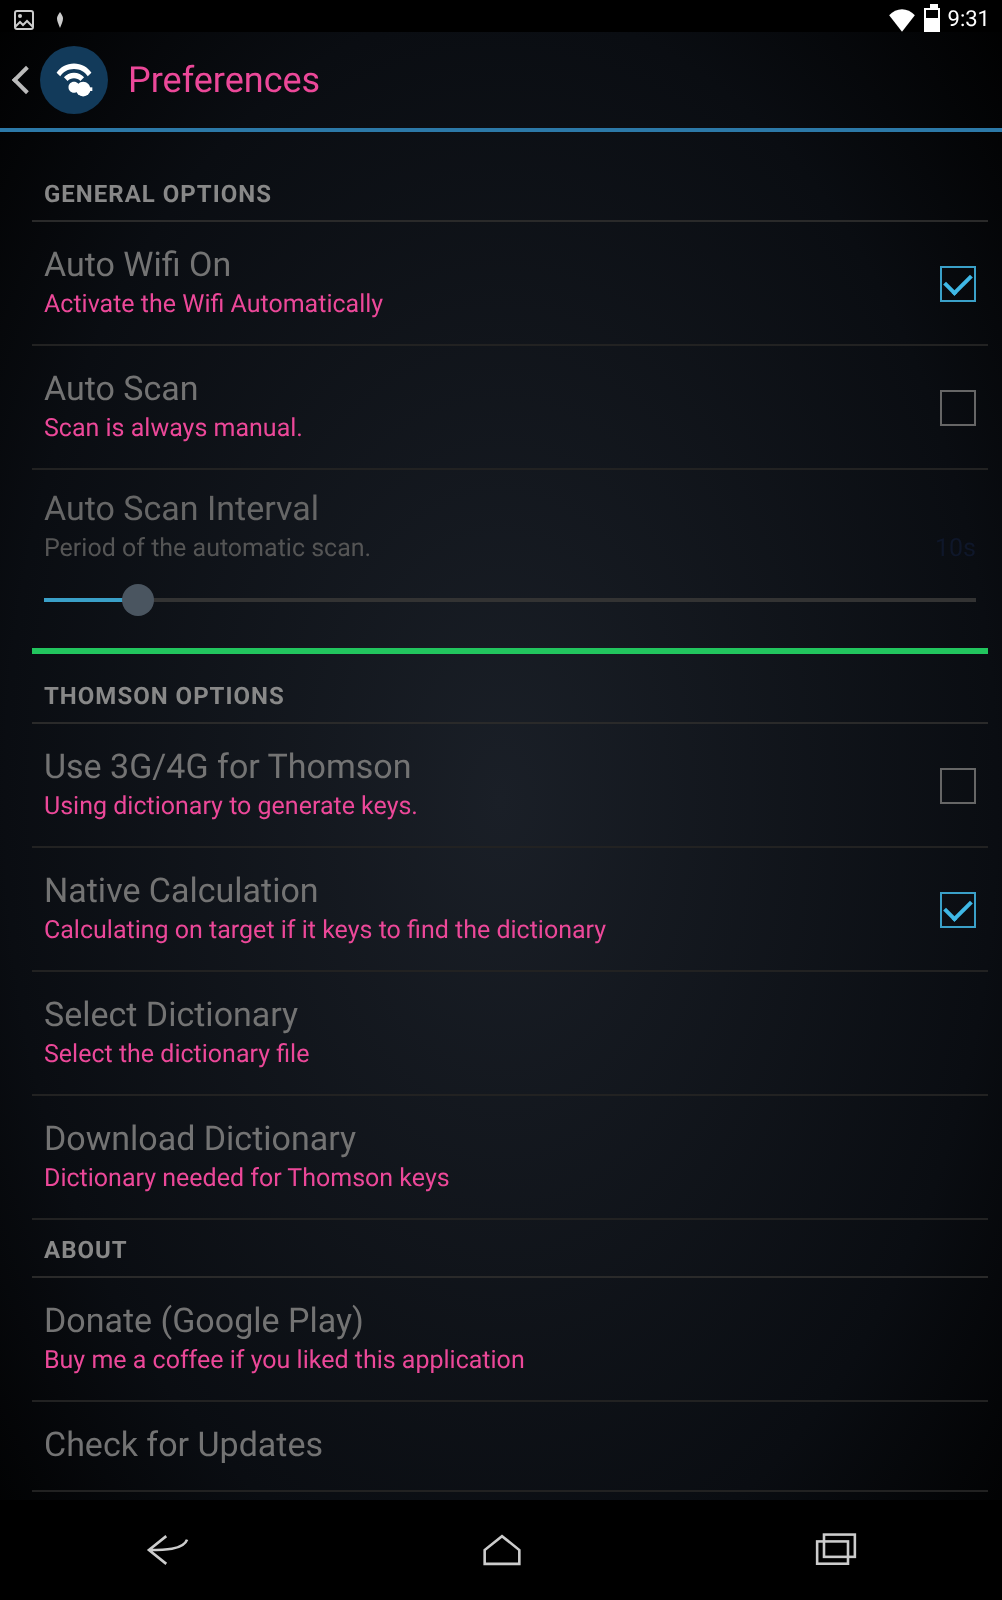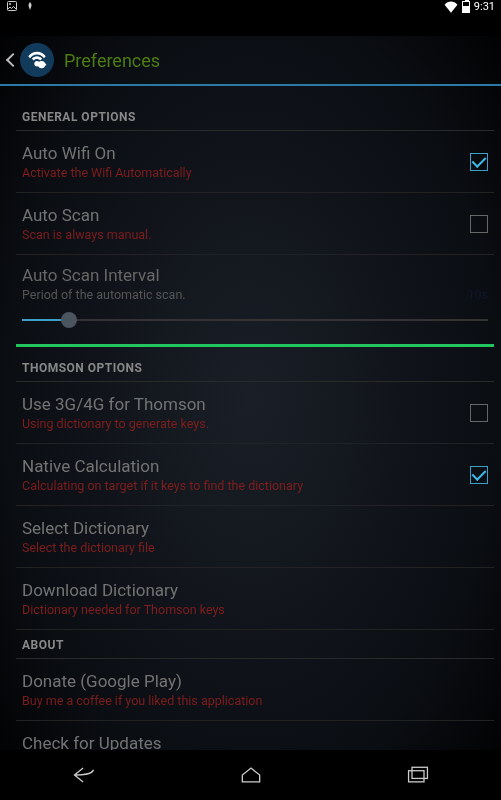--- a/index.html
+++ b/index.html
@@ -4,25 +4,25 @@
 <style>
 * { margin: 0; padding: 0; box-sizing: border-box; }
 html, body { width: 501px; height: 800px; overflow: hidden; }
 body {
   font-family: Roboto, "Helvetica Neue", Arial, sans-serif;
   background: radial-gradient(ellipse at center, #1a1f27 0%, #0a0d12 70%, #000 100%);
   color: #e0e0e0;
   position: relative;
 }
 .status-bar {
-  height: 36px;
+  height: 16px;
   width: 100%;
   background: #000;
   display: flex;
-  align-items: flex-start;
+  align-items: flex-end;
   justify-content: space-between;
   padding: 0 6px;
   font-size: 11px;
   color: #fff;
 }
 .status-left { display: flex; gap: 6px; align-items: center; }
 .status-right { display: flex; gap: 4px; align-items: center; }
 .action-bar {
   height: 50px;
   display: flex;
@@ -39,21 +39,21 @@
 }
 .back-caret {
   width: 10px; height: 10px;
   border-left: 2px solid #bbb;
   border-bottom: 2px solid #bbb;
   transform: rotate(45deg);
   margin-right: -2px;
 }
 .action-title {
   font-size: 18px;
-  color: #4d7c0f;
+  color: #ec4899;
   margin-left: 10px;
   font-weight: 400;
 }
 .content {
   padding: 10px 7px 0 16px;
   height: 680px;
   overflow-y: hidden;
 }
 .section-header {
   font-size: 12px;
@@ -71,21 +71,21 @@
   border-bottom: 1px solid #222;
 }
 .pref-text { flex: 1; }
 .pref-title {
   font-size: 17px;
   color: #737373;
   font-weight: 400;
 }
 .pref-summary {
   font-size: 12.5px;
-  color: #7f1d1d;
+  color: #ec4899;
   margin-top: 2px;
 }
 .pref-row.disabled .pref-title { color: #666; }
 .pref-row.disabled .pref-summary { color: #555; }
 .checkbox {
   width: 18px; height: 18px;
   border: 1px solid #666;
   position: relative;
 }
 .checkbox.checked {

